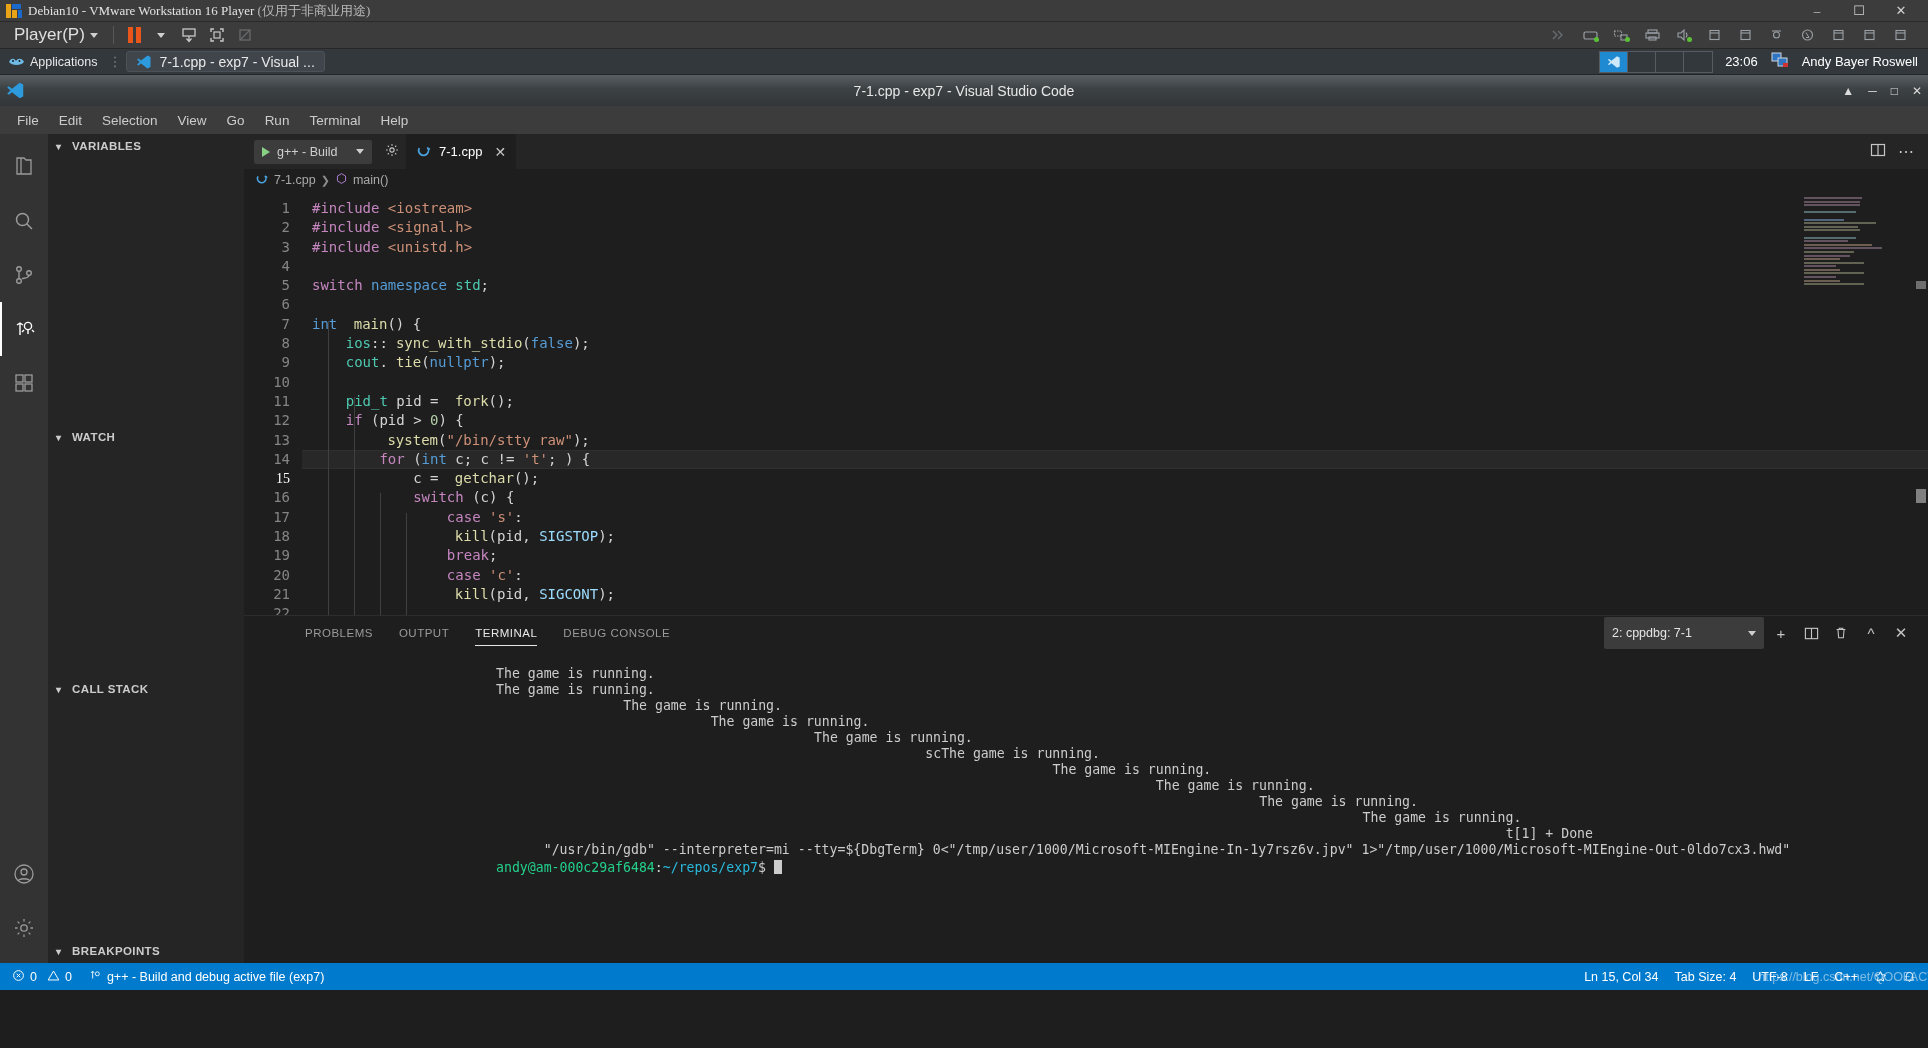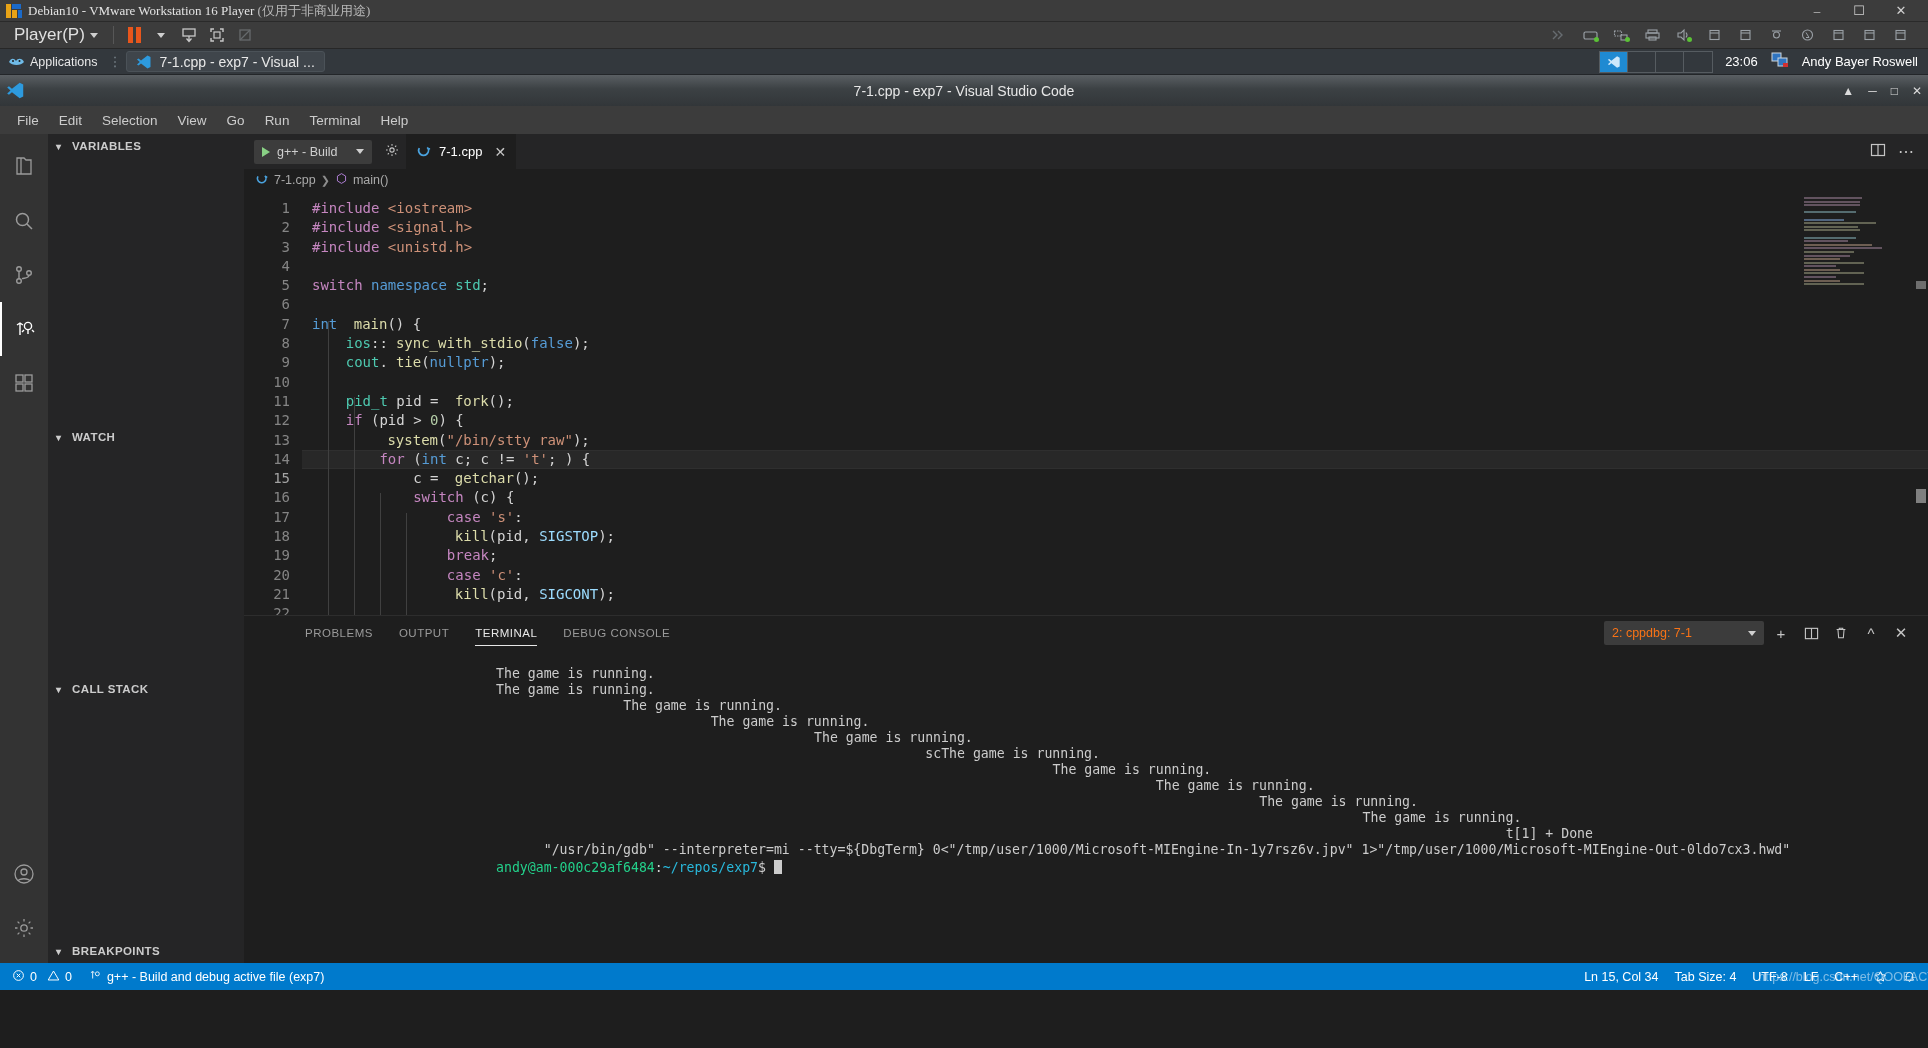--- a/index.html
+++ b/index.html
@@ -115,21 +115,21 @@
   .tab .close { color: #c5c5c5; font-size: 14px; margin-left: 5px; }
   .tabs-right { margin-left: auto; display: flex; align-items: center; gap: 12px; padding-right: 14px; color: #c5c5c5;}
 
   .breadcrumbs { height: 22px; display: flex; align-items: center; gap: 5px; padding-left: 12px;
                  color: #a9a9a9; font-size: 12.5px; background: #1e1e1e; }
   .bc-sep { color: #8c8c8c; font-size: 11px; }
 
   .code-wrap { flex: 1; position: relative; overflow: hidden; background: #1e1e1e; display:flex;}
   .gutter { width: 58px; text-align: right; padding-right: 12px; color: #858585; font-size: 14px;
             font-family: "DejaVu Sans Mono", monospace; line-height: 19.3px; padding-top: 8px; user-select:none;}
-  .gutter .cur { color: #a3a3a3; }
+  .gutter .cur { color: #ffffff; font-family: Liberation Serif, serif; }
   .codecol { flex: 1; position: relative; padding-top: 8px; overflow: hidden;}
   .cline { height: 19.3px; font-family: "DejaVu Sans Mono", monospace; font-size: 14px; white-space: pre;
            color: #d4d4d4; line-height: 19.3px; padding-left: 10px; position: relative;}
   .cline.hl { background: #282828; box-shadow: inset 0 1px 0 #2f2f2f, inset 0 -1px 0 #2f2f2f;}
   .ind { position: absolute; top: 0; bottom: 0; width: 1px; background: #404040; }
   .minimap { position: absolute; right: 14px; top: 6px; width: 110px; height: 100px; opacity: .85;}
   .mm-line { height: 2px; margin-bottom: 1.6px; background: #4f5864; }
   .scroll-mark { position: absolute; right: 2px; width: 10px; height: 8px; background: #6e6e6e;}
 
   
@@ -139,22 +139,22 @@
 
   
   .panel { height: 348px; background: #1e1e1e; display: flex; flex-direction: column; border-top: 1px solid #2d2d2d;}
   .panel-head { height: 34px; display: flex; align-items: center; padding-left: 48px; position: relative;}
   .ptab { font-size: 11.5px; letter-spacing: .5px; color: #9a9a9a; padding: 0 13px; height: 100%;
           display: flex; align-items: center; position: relative; }
   .ptab.active { color: #e7e7e7; }
   .ptab.active::after { content:''; position:absolute; left:13px; right:13px; bottom:4px; height:1px; background:#e7e7e7;}
   .panel-right { margin-left: auto; display: flex; align-items: center; gap: 4px; padding-right: 14px; }
   .term-select {
-    display: flex; align-items: center; justify-content: space-between; background: #3c3c3c; height: 24px;
-    min-width: 160px; padding: 0 8px; color: #f97316; font-size: 12.5px; border-radius: 2px;
+    display: flex; align-items: center; justify-content: space-between; background: #3c3c3c; height: 32px;
+    min-width: 160px; padding: 0 8px; color: #e5e5e5; font-size: 12.5px; border-radius: 2px;
   }
   .pr-icon { width: 26px; height: 24px; display: flex; align-items: center; justify-content: center; color: #c5c5c5; font-size: 15px;}
   .term-body { flex: 1; padding: 16px 0 0 252px; overflow: hidden; position: relative;}
   .tline { font-family: "DejaVu Sans Mono", monospace; font-size: 13.2px; color: #cccccc;
            line-height: 16px; white-space: pre; }
   .t-green { color: #23d18b; }
   .t-cyan { color: #29b8db; }
   .cursor-blk { display: inline-block; width: 8px; height: 14px; background: #cccccc; vertical-align: -2px;}
 
   

